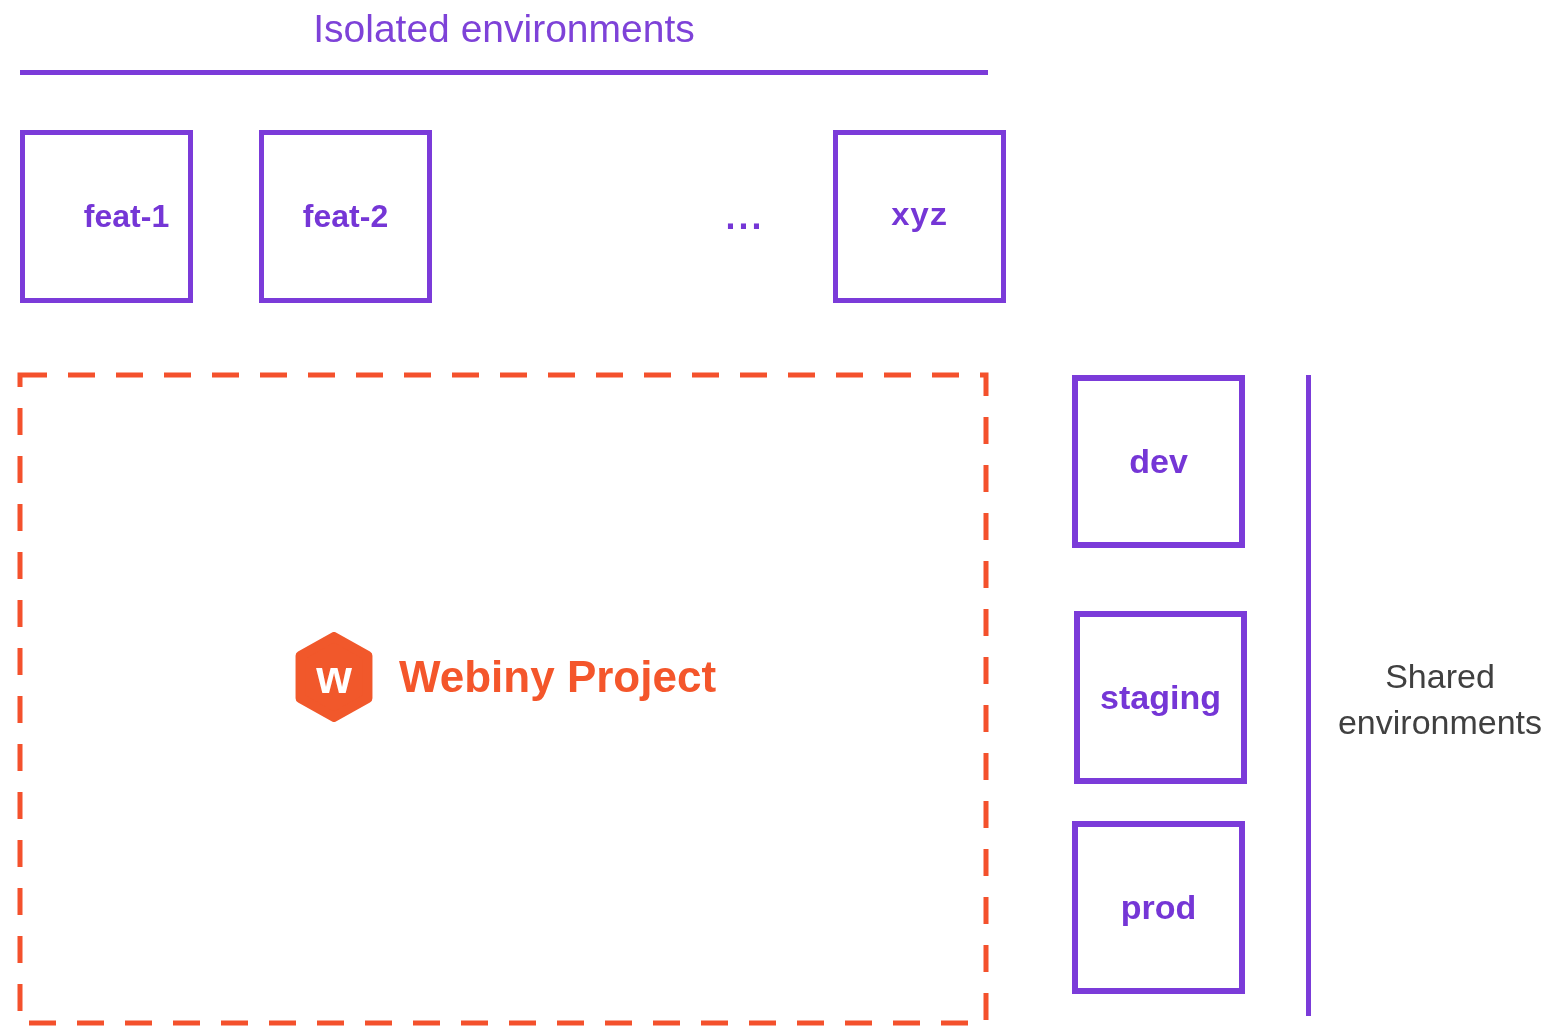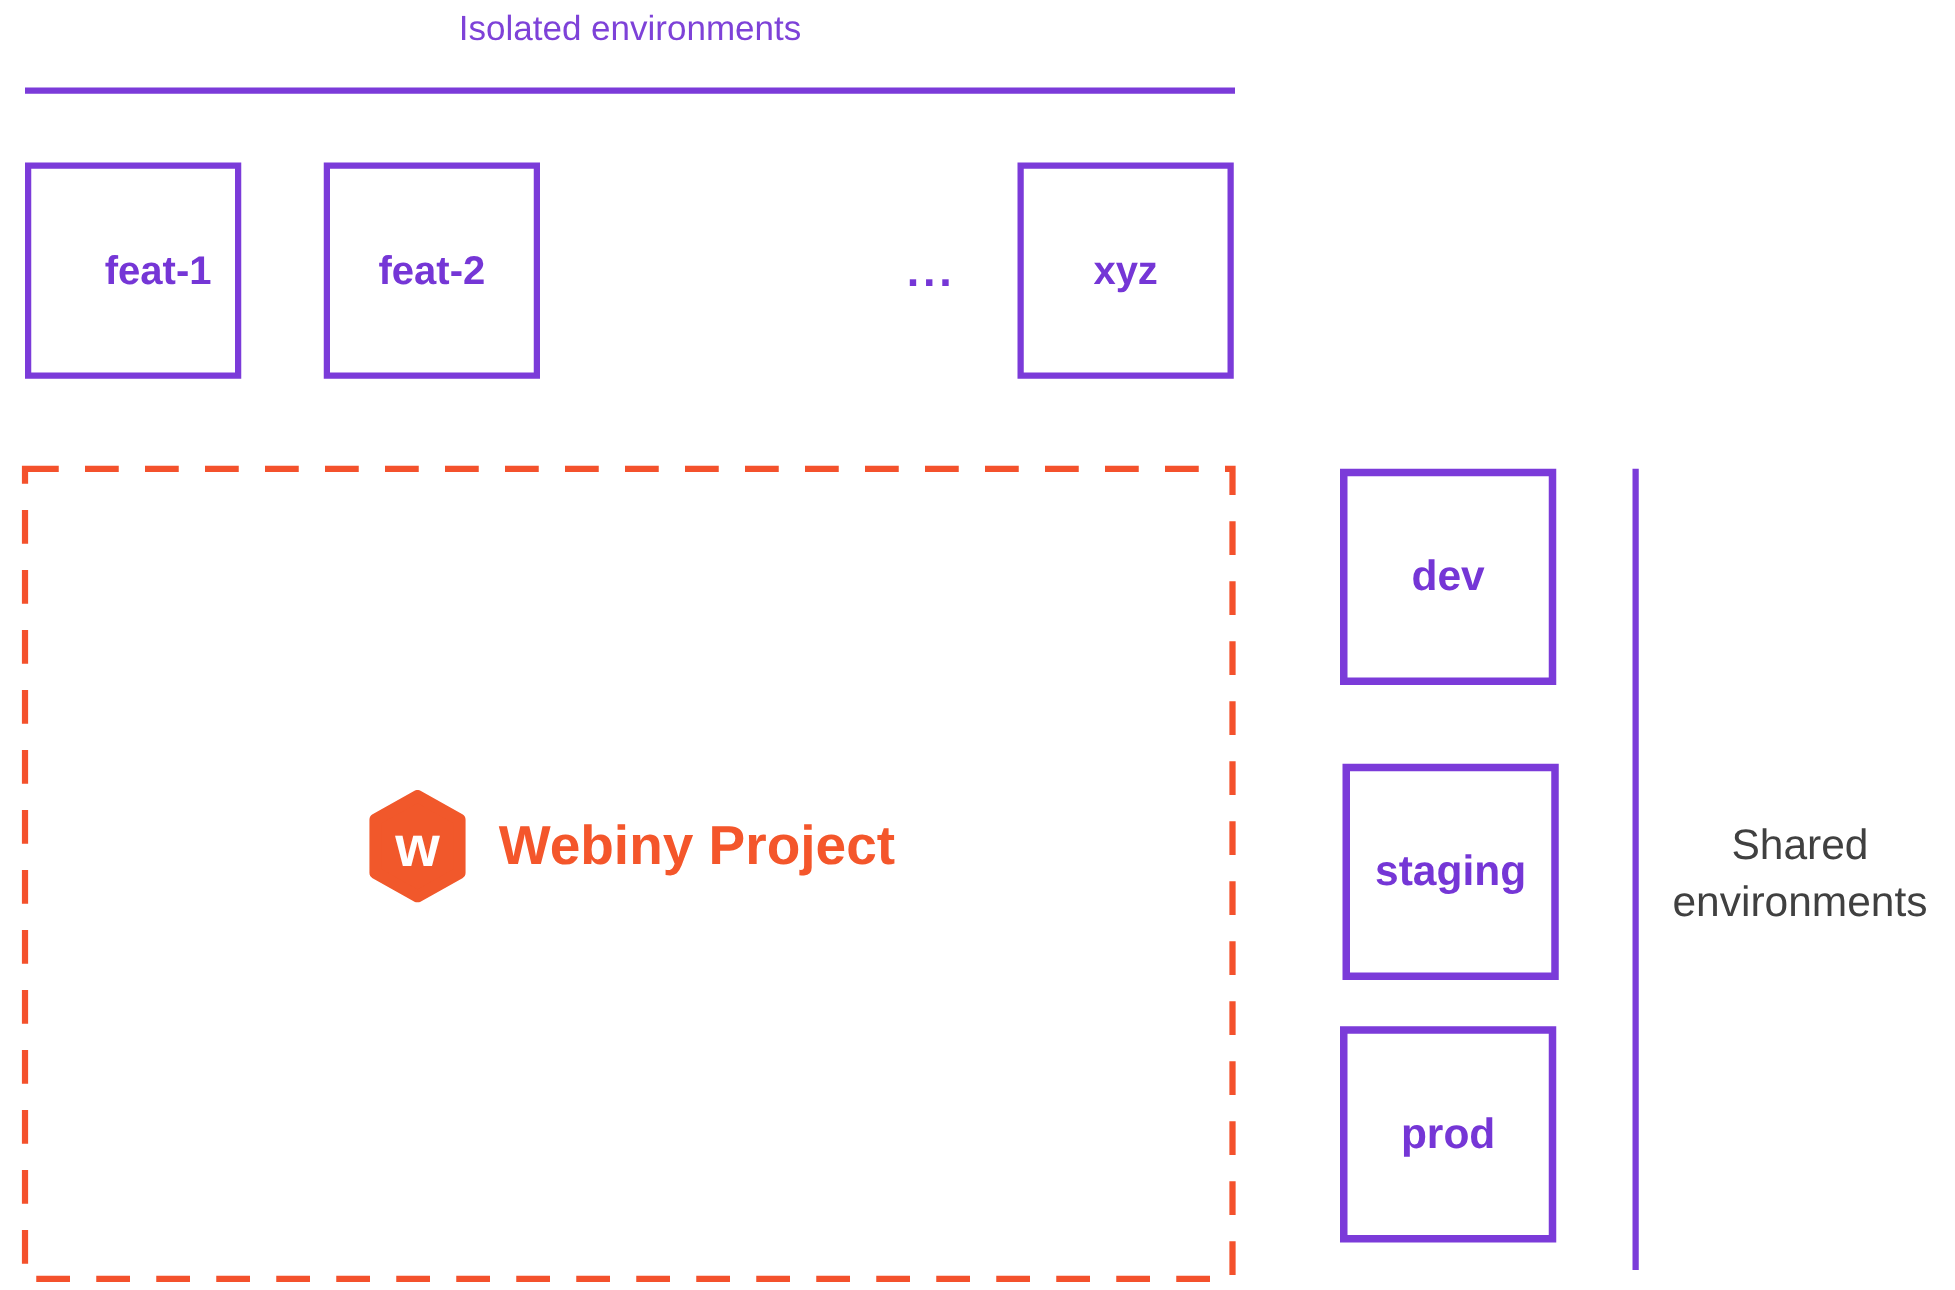--- a/index.html
+++ b/index.html
@@ -12,21 +12,21 @@
     height: 1032px;
     background: #ffffff;
     overflow: hidden;
   }
 
   
   .iso-title {
     position: absolute;
     left: 20px; top: 7px; width: 968px;
     text-align: center;
-    font-size: 28px;
+    font-size: 39px;
     color: #7e42d8;
     font-weight: 400;
   }
   .iso-line {
     position: absolute;
     left: 20px; top: 70px; width: 968px; height: 5px;
     background: #7b3bd9;
   }
 
   
@@ -35,21 +35,21 @@
     top: 130px;
     width: 173px; height: 173px;
     border: 5px solid #7b3bd9;
     display: flex; align-items: center; justify-content: center;
     font-size: 32px; font-weight: 700; color: #7536d6;
     background: #ffffff;
   }
   .env-box.b0 { left: 20px; padding-left: 40px; }
   .env-box.b1 { left: 259px; }
   .env-box.b2 { left: 500px; }
-  .env-box.b3 { left: 814px; }
+  .env-box.b3 { left: 833px; font-family: Liberation Mono, monospace; }
 
   .env-ellipsis {
     position: absolute;
     left: 700px; top: 130px; width: 90px; height: 173px;
     display: flex; align-items: center; justify-content: center;
     font-size: 36px; font-weight: 700; color: #7536d6;
     letter-spacing: 3px;
   }
 
   

